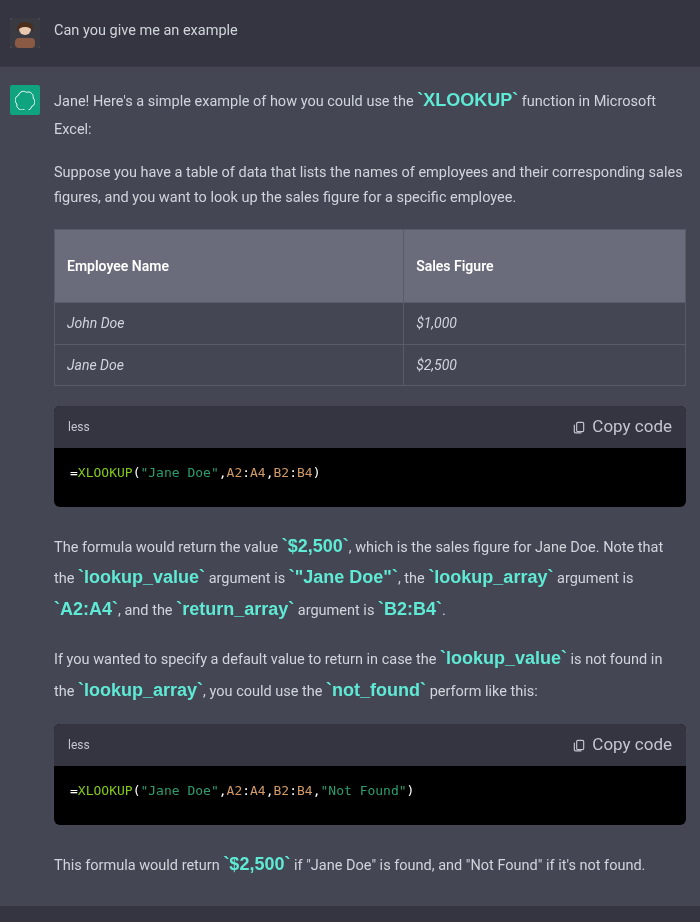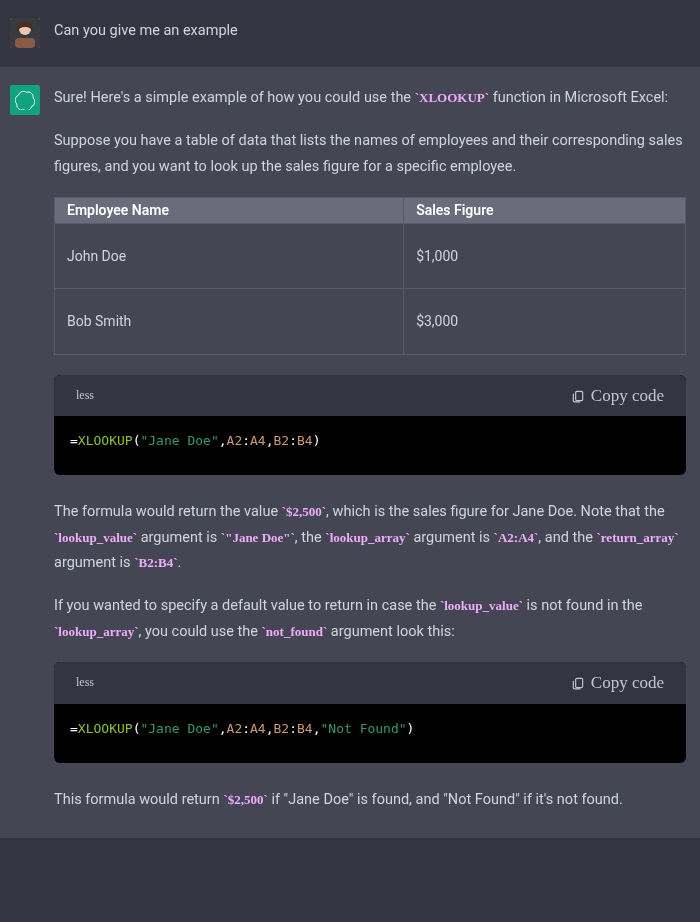--- a/index.html
+++ b/index.html
@@ -16,60 +16,60 @@
   .assistant-message { background: #444654; border-top: 1px solid rgba(0,0,0,0.15); }
   .avatar { width: 30px; height: 30px; flex-shrink: 0; border-radius: 2px; }
   .user-avatar { background: linear-gradient(135deg,#c8a48a 0%,#b07d5f 100%); position: relative; overflow:hidden;}
   .user-avatar svg { width:30px; height:30px; }
   .assistant-avatar { background: #10a37f; display:flex; align-items:center; justify-content:center; }
   .assistant-avatar svg { width:20px; height:20px; }
   .content { flex: 1; min-width: 0; color: #d1d5db; }
   .content p { margin-bottom: 18px; }
   .content p:last-child { margin-bottom:8px; }
   code.inline {
-    font-family: Liberation Serif, serif;
-    font-size: 13px;
+    font-family: Liberation Sans, sans-serif;
+    font-size: 18px;
     font-weight: bold;
-    color: #f0abfc;
+    color: #5eead4;
     white-space: nowrap;
   }
   table.data {
     width: 100%;
     border-collapse: collapse;
     margin-bottom: 20px;
     font-size: 14px;
   }
   table.data th {
     background: #6b6c7b;
     color: #fff;
     font-weight: 600;
     text-align: left;
-    padding: 0 12px;
+    padding: 24px 12px;
     border: 1px solid #5a5b69;
   }
   table.data td {
     border: 1px solid #5a5b69;
-    padding: 20px 12px;
+    padding: 8px 12px;
     color: #d1d5db;
+    font-style: italic;
   }
   .code-block {
     background: #000;
     border-radius: 6px;
     margin-bottom: 24px;
     overflow: hidden;
   }
   .code-header {
     background: #343541;
     display: flex;
     justify-content: space-between;
     align-items: center;
-    padding: 6px 22px;
+    padding: 6px 14px;
     font-size: 12px;
     color: #c5c5d2;
-    font-family: Liberation Serif, serif;
   }
   .copy-btn { display:flex; align-items:center; gap:6px; cursor:pointer; color:#c5c5d2; font-size:17px;}
   .copy-btn svg { width:14px; height:14px; }
   pre.code {
     font-family: "Consolas","Monaco",monospace;
     font-size: 13px;
     padding: 14px 16px 22px 16px;
     color: #fff;
     white-space: pre;
   }
@@ -94,39 +94,39 @@
 </div>
 
 <div class="message assistant-message">
   <div class="avatar assistant-avatar">
     <svg viewBox="0 0 41 41" fill="none">
         <path d="M37 16c1-3 0-6-2-8-3-4-8-5-12-3-2-2-5-3-8-2-4 1-7 4-8 8-3 1-5 3-6 6-2 4 0 9 3 12-1 3 0 6 2 8 3 4 8 5 12 3 2 2 5 3 8 2 4-1 7-4 8-8 3-1 5-3 6-6 2-4 0-9-3-12z" stroke="#fff" stroke-width="2"></path>
       </svg>
   </div>
   <div class="content">
 
-    <p><span>Sure! Here's a simple example of how you could use the </span><code class="inline">`XLOOKUP`</code><span> function in Microsoft Excel:</span></p>
+    <p><span>Jane! Here's a simple example of how you could use the </span><code class="inline">`XLOOKUP`</code><span> function in Microsoft Excel:</span></p>
 
     <p>Suppose you have a table of data that lists the names of employees and their corresponding sales figures, and you want to look up the sales figure for a specific employee.</p>
 
     <table class="data">
       <thead>
           <tr>
         <th>Employee Name</th>
         <th>Sales Figure</th>
       </tr>
         </thead>
       <tbody>
         <tr>
             <td>John Doe</td>
             <td>$1,000</td>
           </tr>
         <tr>
-            <td>Bob Smith</td>
-            <td>$3,000</td>
+            <td>Jane Doe</td>
+            <td>$2,500</td>
           </tr>
       </tbody>
     </table>
 
 
     <div class="code-block">
       <div class="code-header">
         <span>less</span>
         <span class="copy-btn">
           <svg viewBox="0 0 24 24" fill="none" stroke="currentColor" stroke-width="2">
@@ -134,21 +134,21 @@
               <path d="M4 8v12a2 2 0 0 0 2 2h10"></path>
             </svg>
           <span>Copy code</span>
         </span>
       </div>
       <pre class="code"><span class="tok-sym">=</span><span class="tok-fn">XLOOKUP</span><span class="tok-sym">(</span><span class="tok-str">"Jane Doe"</span><span class="tok-sym">,</span><span class="tok-ref">A2</span><span class="tok-sym">:</span><span class="tok-ref">A4</span><span class="tok-sym">,</span><span class="tok-ref">B2</span><span class="tok-sym">:</span><span class="tok-ref">B4</span><span class="tok-sym">)</span></pre>
     </div>
 
     <p><span>The formula would return the value </span><code class="inline">`$2,500`</code><span>, which is the sales figure for Jane Doe. Note that the </span><code class="inline">`lookup_value`</code><span> argument is </span><code class="inline">`"Jane Doe"`</code><span>, the </span><code class="inline">`lookup_array`</code><span> argument is </span><code class="inline">`A2:A4`</code><span>, and the </span><code class="inline">`return_array`</code><span> argument is </span><code class="inline">`B2:B4`</code><span>.</span></p>
 
-    <p><span>If you wanted to specify a default value to return in case the </span><code class="inline">`lookup_value`</code><span> is not found in the </span><code class="inline">`lookup_array`</code><span>, you could use the </span><code class="inline">`not_found`</code><span> argument look this:</span></p>
+    <p><span>If you wanted to specify a default value to return in case the </span><code class="inline">`lookup_value`</code><span> is not found in the </span><code class="inline">`lookup_array`</code><span>, you could use the </span><code class="inline">`not_found`</code><span> perform like this:</span></p>
 
     <div class="code-block">
       <div class="code-header">
         <span>less</span>
         <span class="copy-btn">
           <svg viewBox="0 0 24 24" fill="none" stroke="currentColor" stroke-width="2">
               <rect x="8" y="4" width="12" height="16" rx="2"></rect>
               <path d="M4 8v12a2 2 0 0 0 2 2h10"></path>
             </svg>
           <span>Copy code</span>

